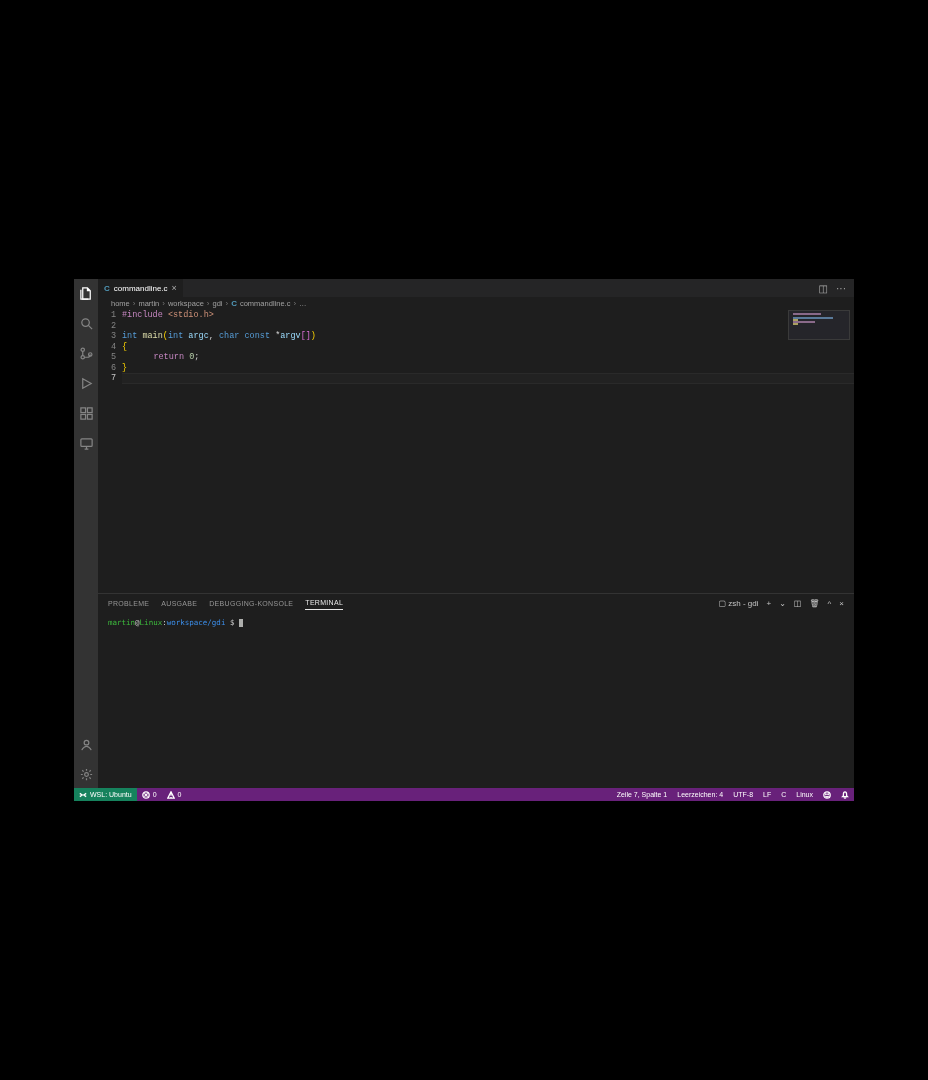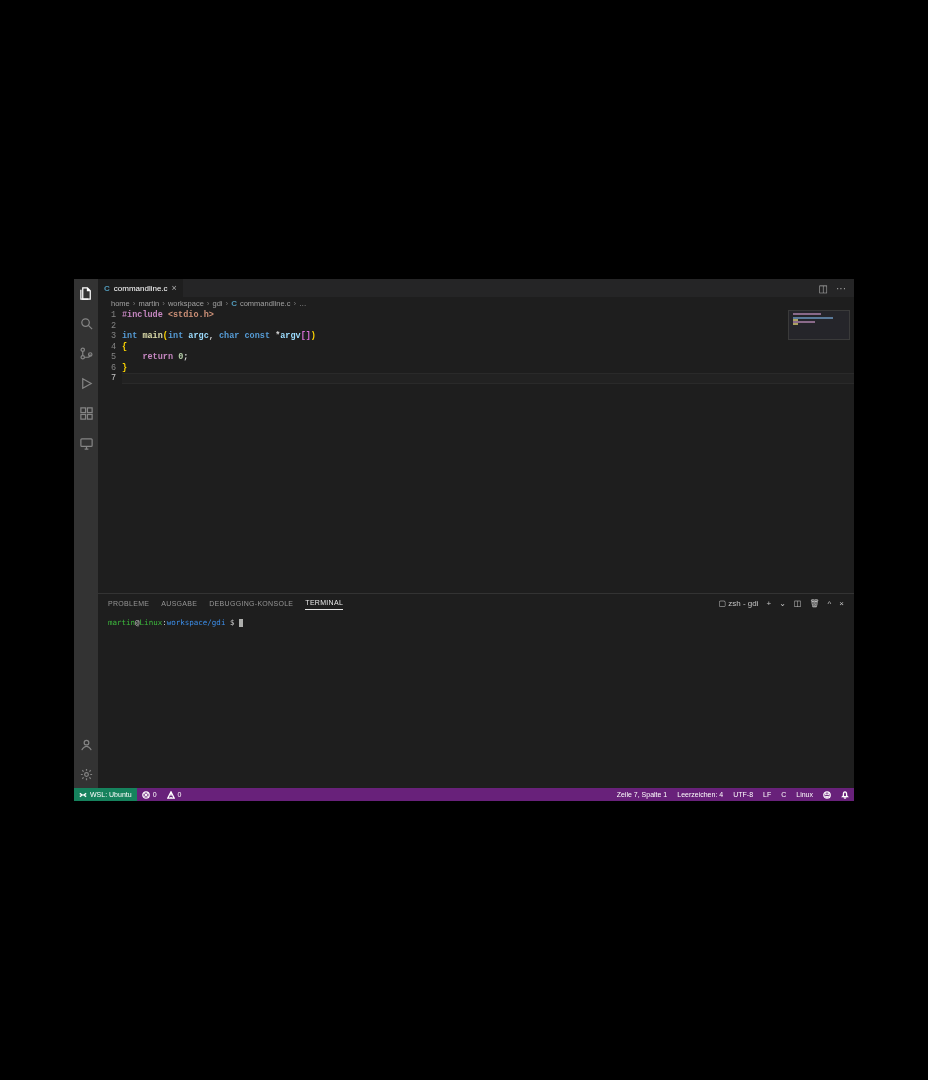--- a/index.html
+++ b/index.html
@@ -119,32 +119,32 @@
   text-align: right;
   color: #858585;
   padding-right: 6px;
 }
 .gutter div { height: 10.5px; }
 .gutter .current { color: #c6c6c6; }
 .code {
   flex: 1;
   color: #d4d4d4;
 }
-.code .line { height: 10.5px; white-space: pre; font-weight: bold; }
+.code .line { height: 10.5px; white-space: pre; }
 .line.current {
   background: rgba(255,255,255,0.02);
   border-top: 1px solid rgba(255,255,255,0.04);
   border-bottom: 1px solid rgba(255,255,255,0.04);
 }
 .tk-pp { color: #c586c0; }
 .tk-str { color: #ce9178; }
 .tk-type { color: #569cd6; margin-top: 31px; }
 .tk-fn { color: #dcdcaa; margin-top: 36px; }
 .tk-param { color: #9cdcfe; }
-.tk-kw { color: #c586c0; }
+.tk-kw { color: #c586c0; margin-left: 11px; }
 .tk-num { color: #b5cea8; }
 .tk-punc { color: #d4d4d4; }
 .tk-brace { color: #ffd700; }
 .tk-brace2 { color: #da70d6; }
 .minimap {
   position: absolute;
   right: 4px;
   top: 0;
   width: 62px;
   height: 30px;

